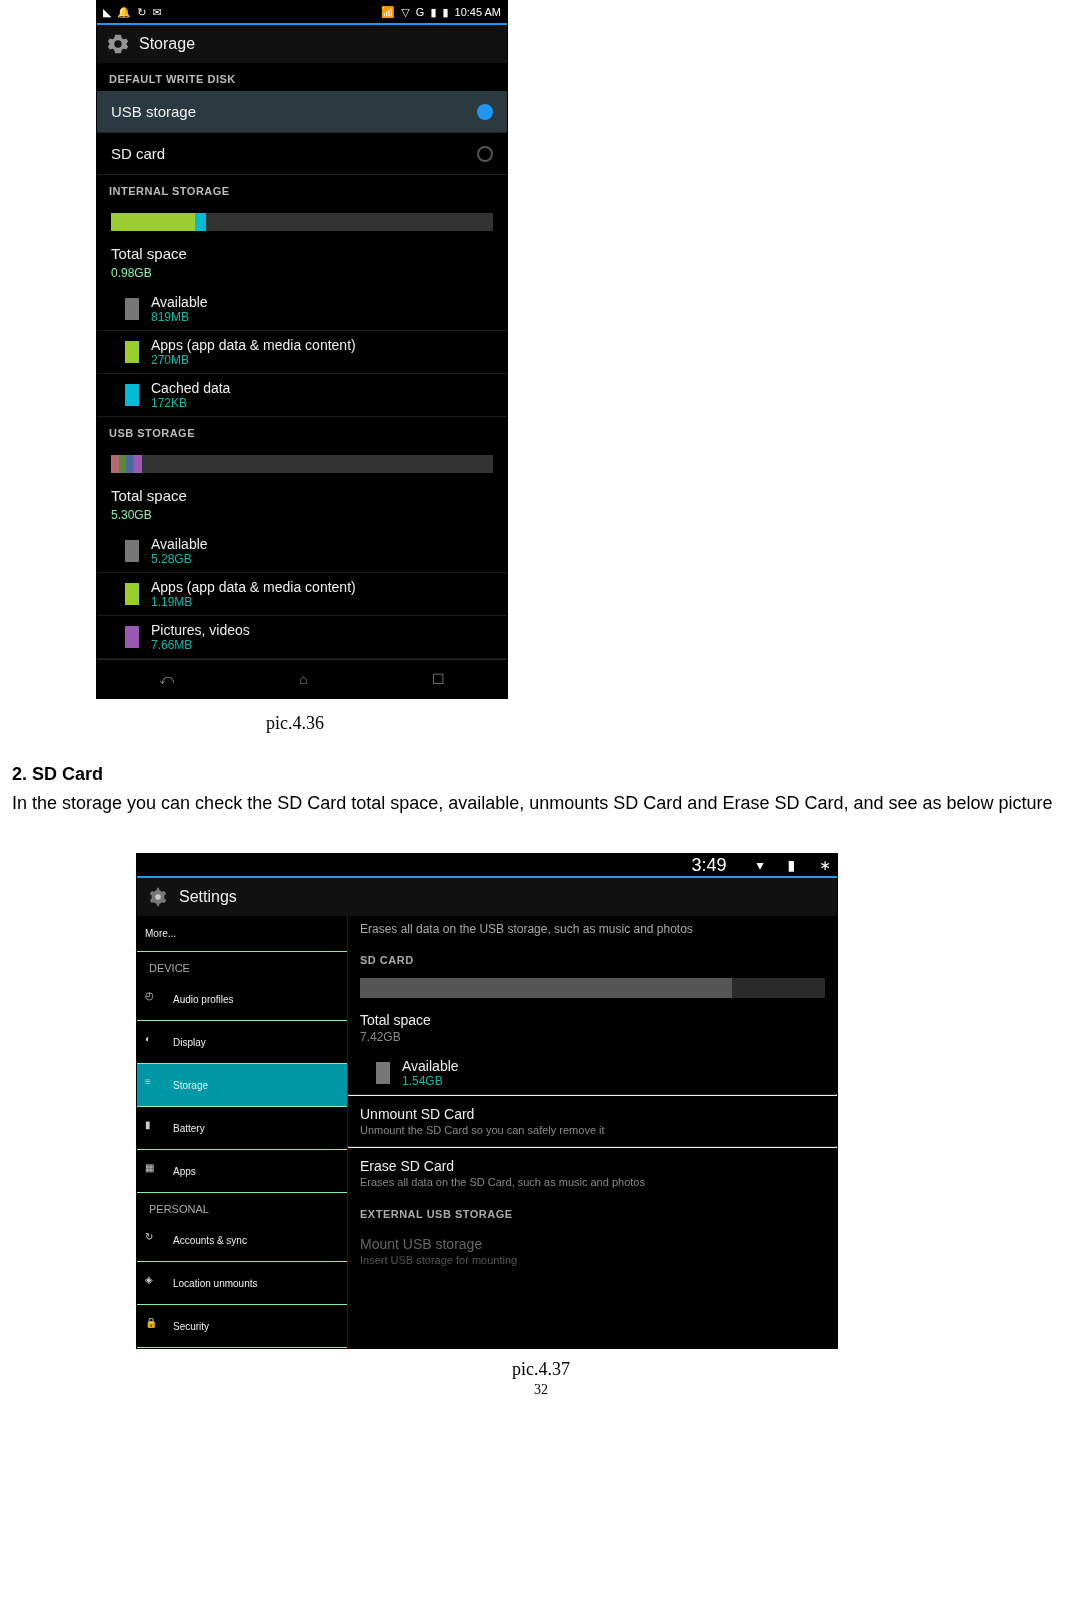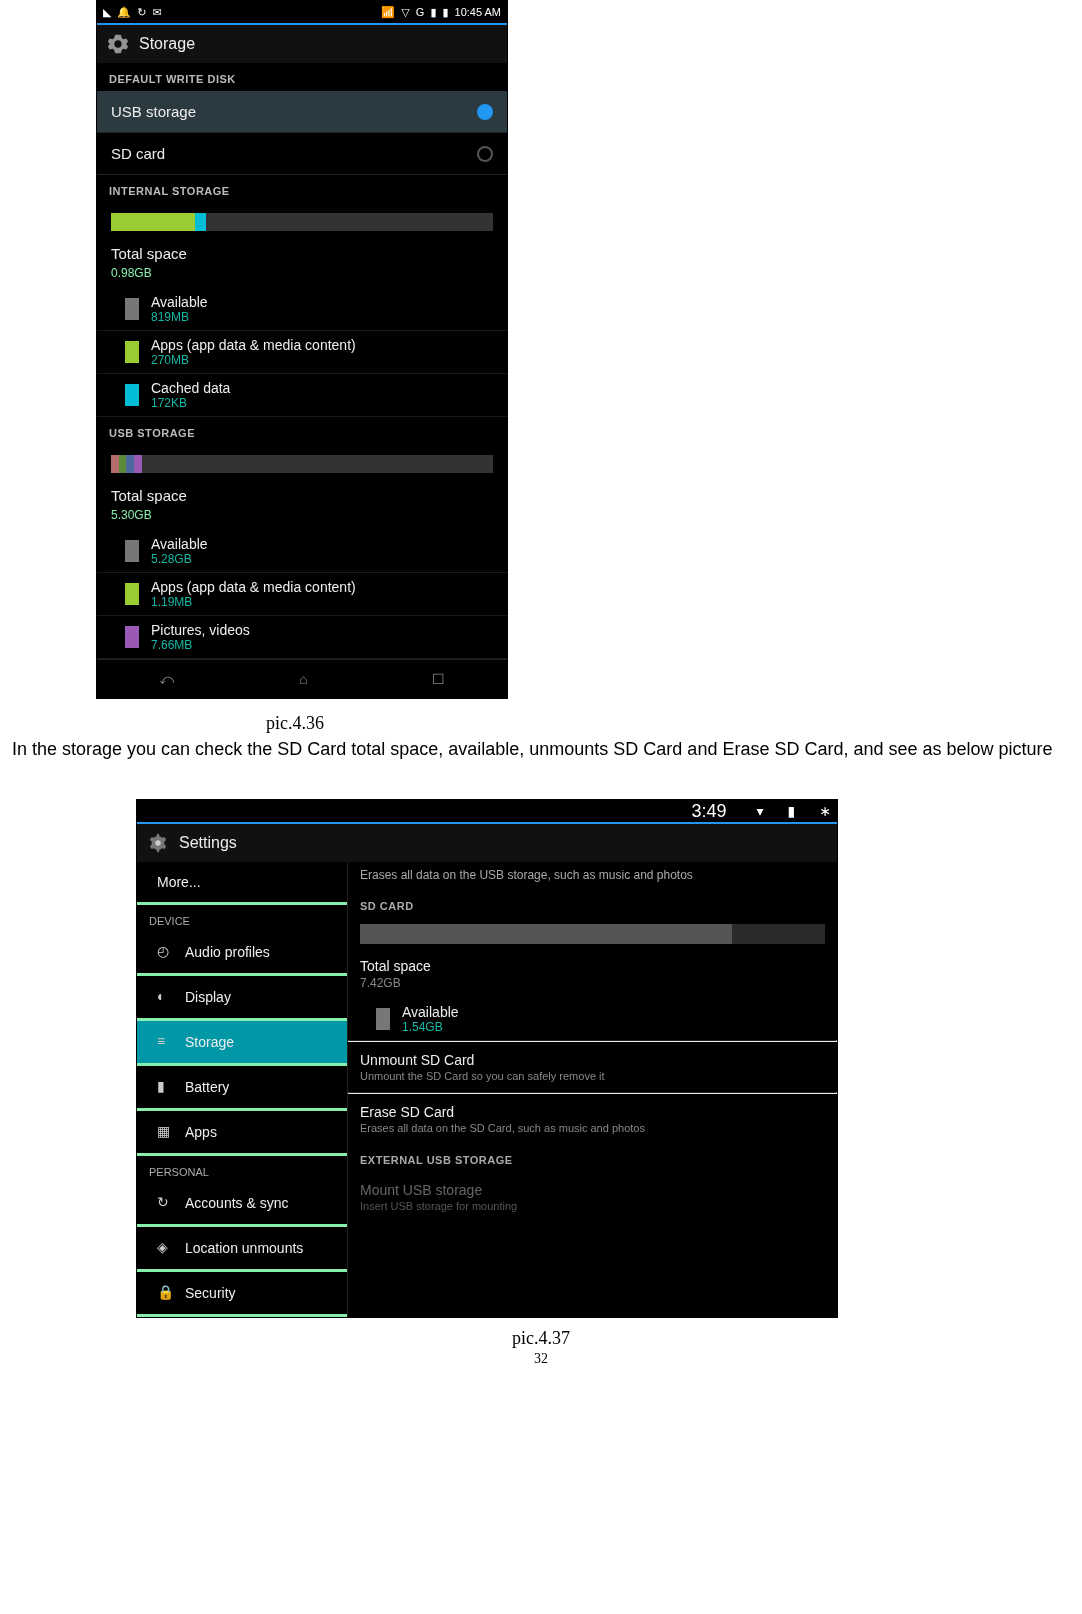--- a/index.html
+++ b/index.html
@@ -19,33 +19,33 @@
 .bar-row{padding:10px 14px 8px}
 .bar-outer{height:18px;background:#333;width:100%;display:flex}
 .bar-seg{height:100%}
 .stat-head{padding:6px 14px 4px;color:#eee;font-size:15px}
 .stat-sub{padding:0 14px 8px;color:#86efac;font-size:12px}
 .stat-item{display:flex;align-items:center;gap:12px;padding:6px 14px 6px 28px;border-bottom:1px solid #1a1a1a}
 .swatch{width:14px;height:22px}
 .stat-txt .t{color:#eee;font-size:14px}
 .stat-txt .s{color:#14b8a6;font-size:12px}
 .navbar{display:flex;justify-content:space-around;align-items:center;height:38px;background:#000;border-top:1px solid #222;color:#888}
-.caption{text-align:left;font-family:'Times New Roman',serif;font-size:18px;margin:14px 0 3px 0;padding-left:260px}
+.caption{text-align:left;font-family:'Times New Roman',serif;font-size:18px;margin:14px 0 18px 0;padding-left:260px}
 .caption2{text-align:center;font-family:'Times New Roman',serif;font-size:18px;margin:10px 0 0 0}
 .pg-num{text-align:center;font-family:Liberation Serif, serif;font-size:14px;margin:2px 0 8px}
 .section-h{font-weight:bold;font-size:18px;margin:30px 0 6px 6px}
 .body-p{font-size:18px;margin:0 6px 18px 6px;line-height:1.35}
 .fig2-wrap{display:flex;justify-content:flex-start;margin-left:130px;margin-top:38px}
 .tablet{width:700px;background:#000;border:1px solid #000}
 .tablet .statusbar{justify-content:flex-end;gap:24px;font-size:14px}
 .tablet .clock{font-size:18px;margin-right:6px}
 .tab-columns{display:flex}
 .tab-left{width:210px;border-right:1px solid #222}
 .tab-right{flex:1}
-.nav-item{display:flex;align-items:center;gap:10px;padding:12px 20px;color:#eee;font-size:14px;border-bottom:3px solid #86efac}
+.nav-item{display:flex;align-items:center;gap:10px;padding:12px 8px;color:#eee;font-size:10px;border-bottom:1px solid #86efac}
 .nav-item.active{background:#0097a7}
 .nav-item.subhead{color:#aaa;font-size:11px;font-weight:normal;padding:10px 12px 4px;border:none}
 .nav-icon{width:18px;height:18px;display:inline-block;color:#ccc}
 .r-desc{color:#aaa;font-size:12px;padding:6px 12px 8px}
 .r-subhead{color:#aaa;font-size:11px;font-weight:bold;padding:10px 12px 6px;letter-spacing:.5px}
 .r-bar{margin:6px 12px 8px;height:20px;background:#2a2a2a;width:calc(100% - 24px);display:flex}
 .r-stat{padding:6px 12px 2px;color:#eee;font-size:14px}
 .r-stat-sub{padding:0 12px 8px;color:#888;font-size:12px}
 .r-item{display:flex;align-items:center;gap:12px;padding:6px 12px 6px 28px}
 .r-title{padding:10px 12px 2px;color:#eee;font-size:14px}
@@ -169,20 +169,21 @@
 
    <div class="navbar">
      <span>⤺</span>
      <span>⌂</span>
      <span>☐</span>
    </div>
  </div>
 </div>
 <div class="caption">pic.4.36</div>
 
+<div class="section-h">2. SD Card</div>
 <p class="body-p">In the storage you can check the SD Card total space, available, unmounts SD Card and Erase SD Card, and see as below picture</p>
 
 <div class="fig2-wrap">
  <div class="tablet">
    <div class="statusbar">
      <span class="clock">3:49</span>
      <span>▾</span>
      <span>▮</span>
      <span>∗</span>
    </div>

